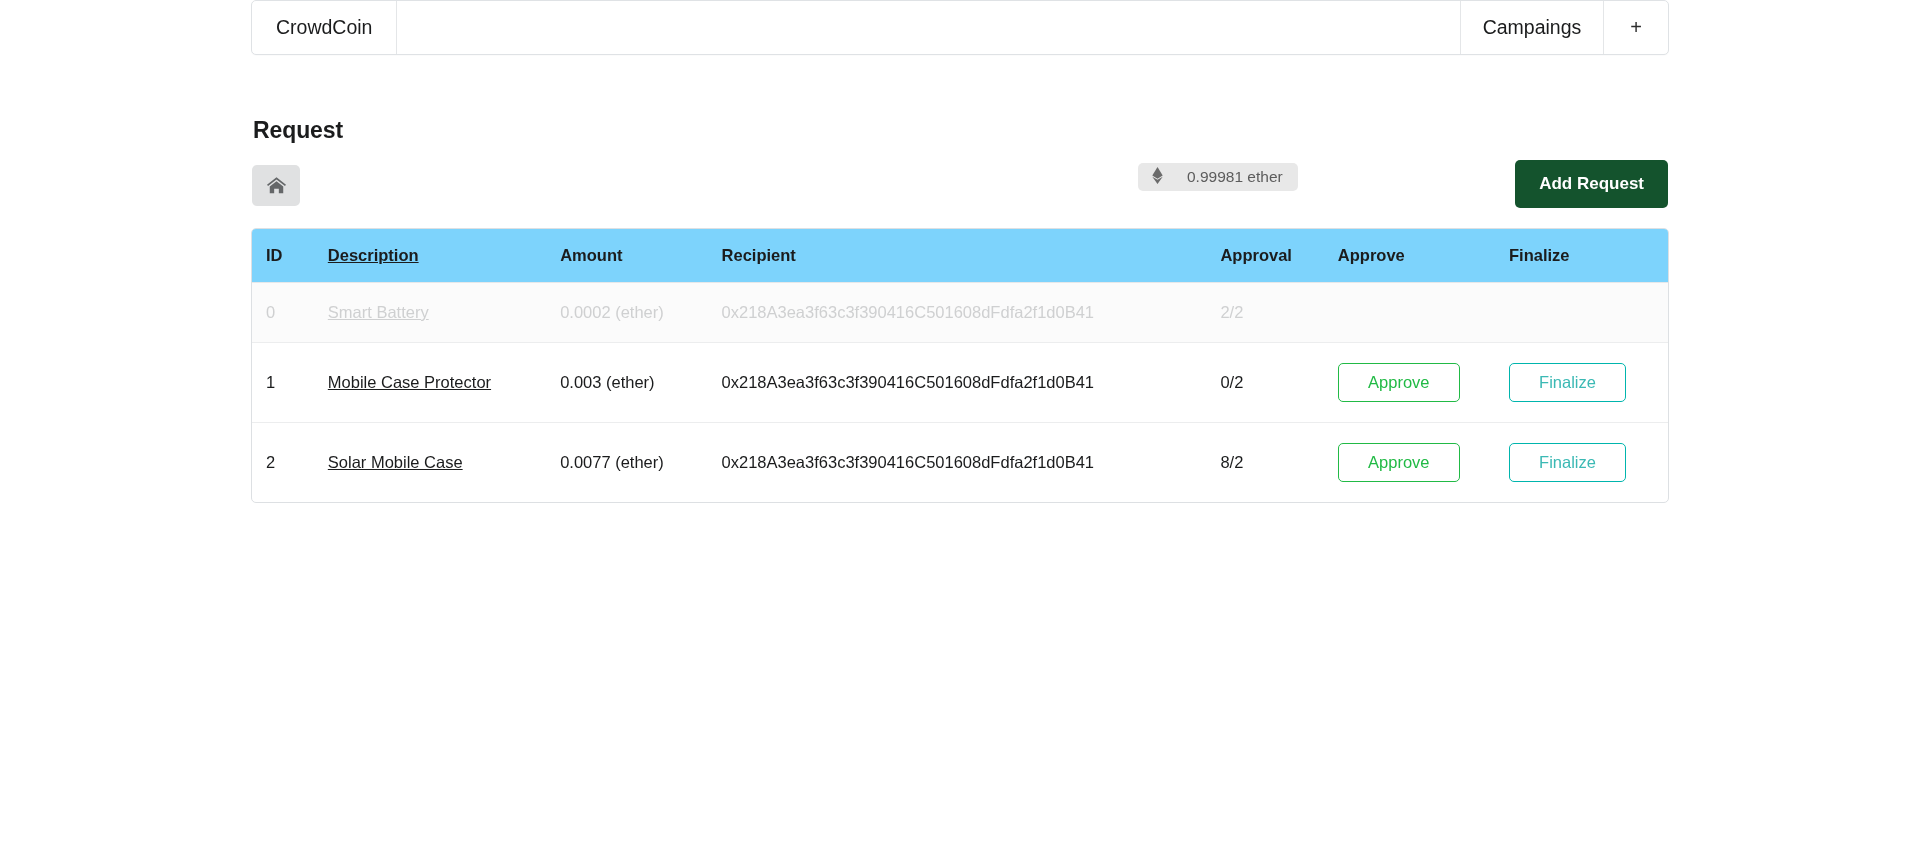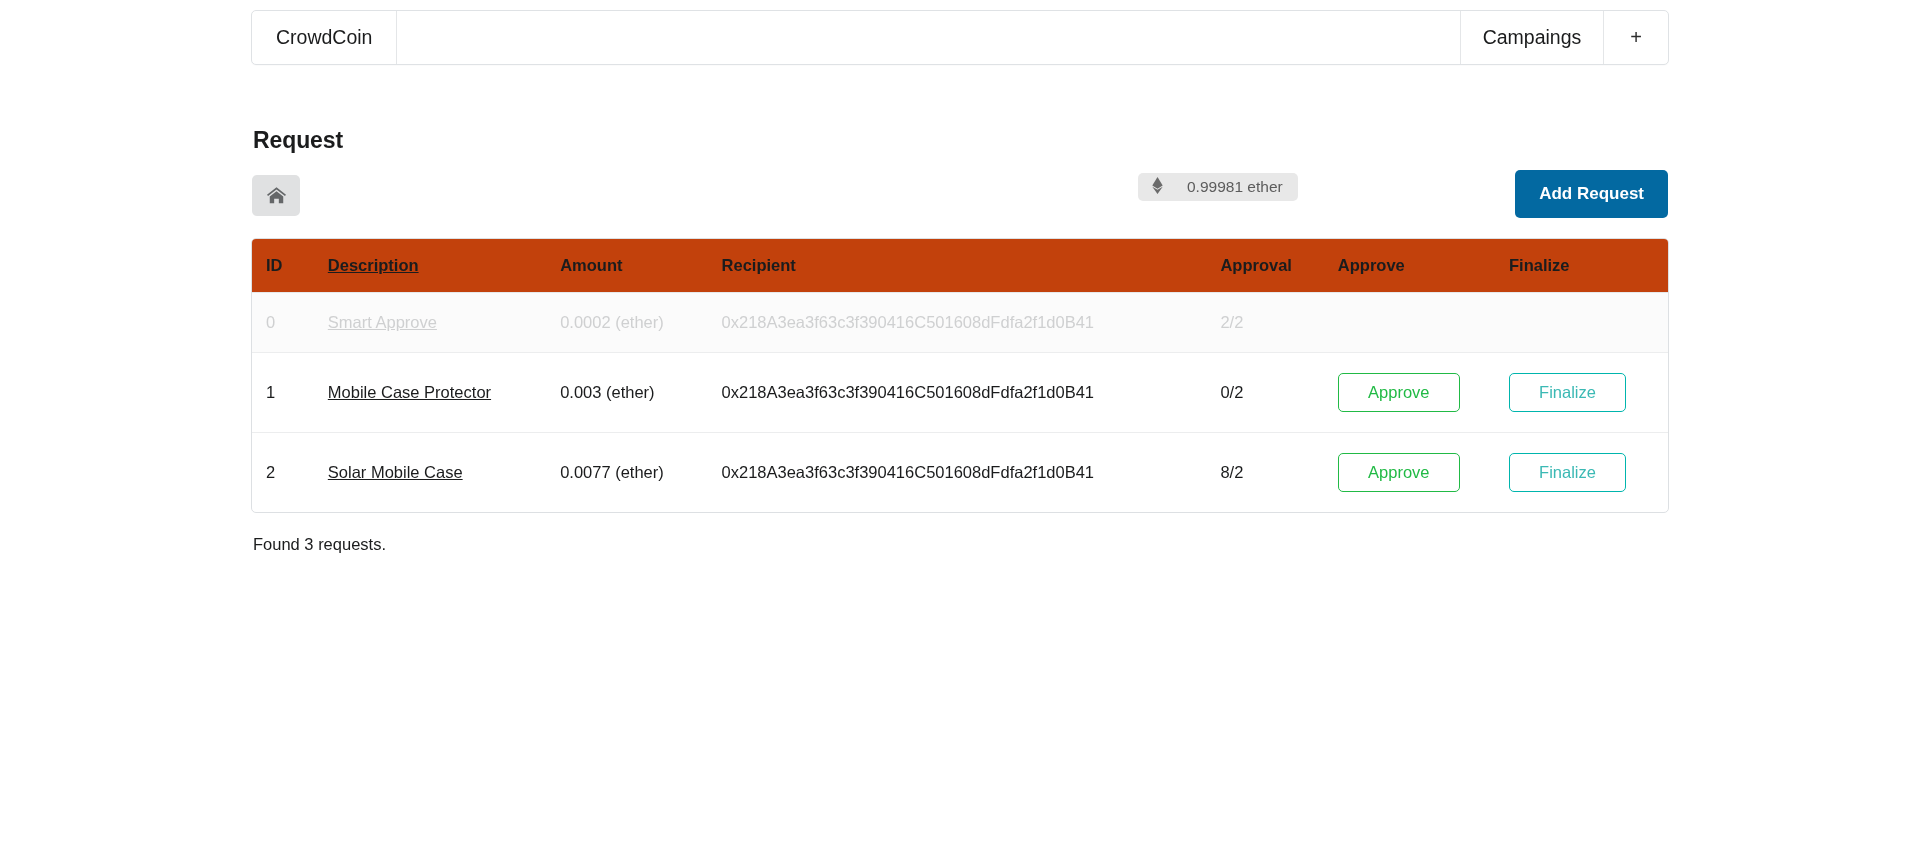--- a/index.html
+++ b/index.html
@@ -16,21 +16,20 @@
     -webkit-font-smoothing: antialiased;
   }
   .page {
     width: 1920px;
     height: 866px;
     position: relative;
   }
   .container {
     width: 1418px;
     margin: 0 auto;
-    padding-top: 10px;
     box-sizing: border-box;
   }
 
   
   .navbar {
     display: flex;
     align-items: stretch;
     border: 1px solid #dfe2e5;
     border-radius: 5px;
     background: #ffffff;
@@ -117,21 +116,21 @@
   .balance-badge .eth-glyph {
     display: inline-block;
     line-height: 1;
     font-size: 17px;
     color: #5c5c5c;
   }
   .add-request-btn {
     position: absolute;
     right: 1px;
     top: 0;
-    background: #0369a1;
+    background: #14532d;
     color: #ffffff;
     border: none;
     border-radius: 5px;
     font-family: "Liberation Sans", sans-serif;
     font-size: 17px;
     font-weight: bold;
     padding: 14px 24px;
     cursor: pointer;
     white-space: nowrap;
   }
@@ -143,21 +142,21 @@
     border-radius: 5px;
     overflow: hidden;
     background: #fff;
   }
   table.requests {
     width: 100%;
     border-collapse: collapse;
     table-layout: fixed;
   }
   table.requests thead tr {
-    background: #c2410c;
+    background: #7dd3fc;
   }
   table.requests th {
     text-align: left;
     font-size: 16.5px;
     font-weight: bold;
     color: #1b1c1d;
     padding: 17px 0 17px 0;
     border-bottom: 1px solid #e6e8ea;
     white-space: nowrap;
   }
@@ -268,21 +267,21 @@
             <th class="col-amount">Amount</th>
             <th class="col-recip">Recipient</th>
             <th class="col-approval">Approval</th>
             <th class="col-approve">Approve</th>
             <th class="col-finalize">Finalize</th>
           </tr>
         </thead>
         <tbody id="requests-body">
             <tr class="row-complete">
               <td class="col-id">0</td>
-              <td class="col-desc">Smart Approve</td>
+              <td class="col-desc">Smart Battery</td>
               <td class="col-amount">0.0002 (ether)</td>
               <td class="col-recip">0x218A3ea3f63c3f390416C501608dFdfa2f1d0B41</td>
               <td class="col-approval">2/2</td>
               <td class="col-approve"></td>
               <td class="col-finalize"></td>
             </tr>
             <tr>
               <td class="col-id">1</td>
               <td class="col-desc">Mobile Case Protector</td>
               <td class="col-amount">0.003 (ether)</td>
@@ -305,16 +304,15 @@
                 <button class="btn-approve">Approve</button>
               </td>
               <td class="col-finalize">
                 <button class="btn-finalize">Finalize</button>
               </td>
             </tr>
           </tbody>
       </table>
     </div>
 
-    <div class="found-text">Found 3 requests.</div>
 
   </div>
 </div>
 
 </body></html>

